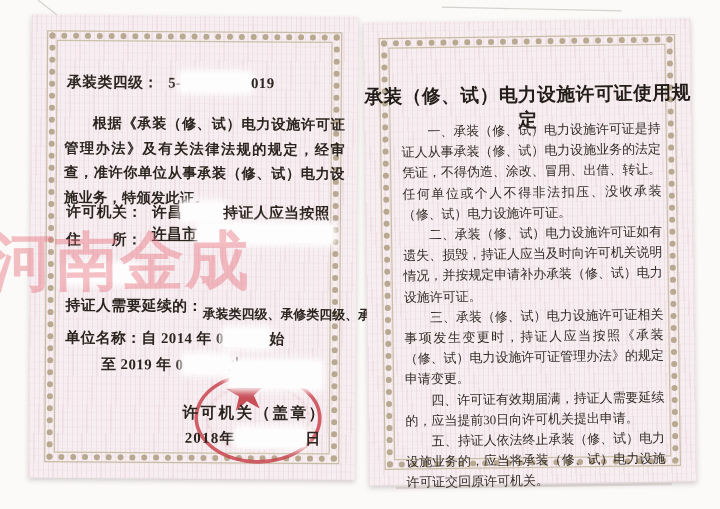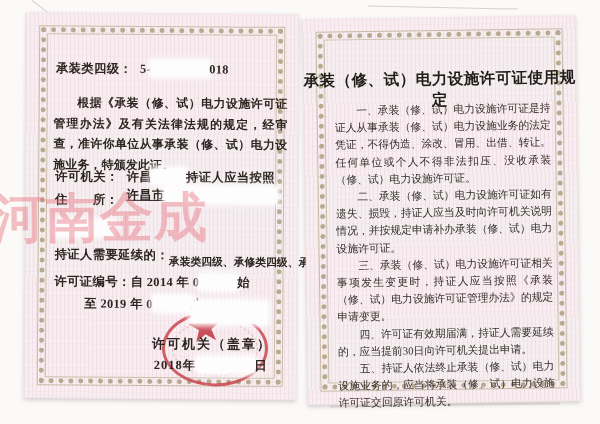--- a/index.html
+++ b/index.html
@@ -117,21 +117,21 @@
   <div class="edge-line edge-top-left"></div>
   <div class="edge-line edge-top-right"></div>
   <div class="edge-line edge-bottom-right"></div>
 
   <div class="page page-left">
     <div class="frame f1"></div>
     <div class="frame f2"></div>
     <div class="frame f3"></div>
 
     <div class="lp-row lp-license">
-      <span>承装类四级：</span><span class="val-gap"></span><span>5-</span><span class="patch" style="width:58px"></span><span>018</span>
+      <span>承装类四级：</span><span class="val-gap"></span><span>5-</span><span class="patch" style="width:58px"></span><span>019</span>
     </div>
 
     <p class="lp-intro">根据《承装（修、试）电力设施许可证管理办法》及有关法律法规的规定，经审查，准许你单位从事承装（修、试）电力设施业务，特颁发此证。</p>
 
     <div class="lp-row lp-unit">
       <span>许可机关：</span><span class="val-gap"></span><span>许昌</span><span class="patch" style="width:34px"></span><span>持证人应当按照</span>
     </div>
 
     <div class="lp-row lp-address">
       <span>住　　所：</span><span class="val-gap"></span><span class="raised">许昌市</span><span class="patch raised" style="width:112px"></span>
@@ -139,21 +139,21 @@
 
     <div class="lp-row lp-legal">
       <span class="patch" style="width:60px"></span>
     </div>
 
     <div class="lp-row lp-category">
       <span>持证人需要延续的：</span><span class="lowered">承装类四级、承修类四级、承试类四级</span>
     </div>
 
     <div class="lp-row lp-from">
-      <span>许可证编号：</span><span>自 2014 年 0</span><span class="patch" style="width:38px"></span><span>始</span>
+      <span>单位名称：</span><span>自 2014 年 0</span><span class="patch" style="width:38px"></span><span>始</span>
     </div>
 
     <div class="lp-row lp-to">
       <span>至 2019 年 0</span><span class="patch" style="width:38px"></span><span>止</span>
     </div>
 
     <div class="seal">
       <div class="seal-ring"></div>
       <div class="seal-star">★</div>
     </div>

